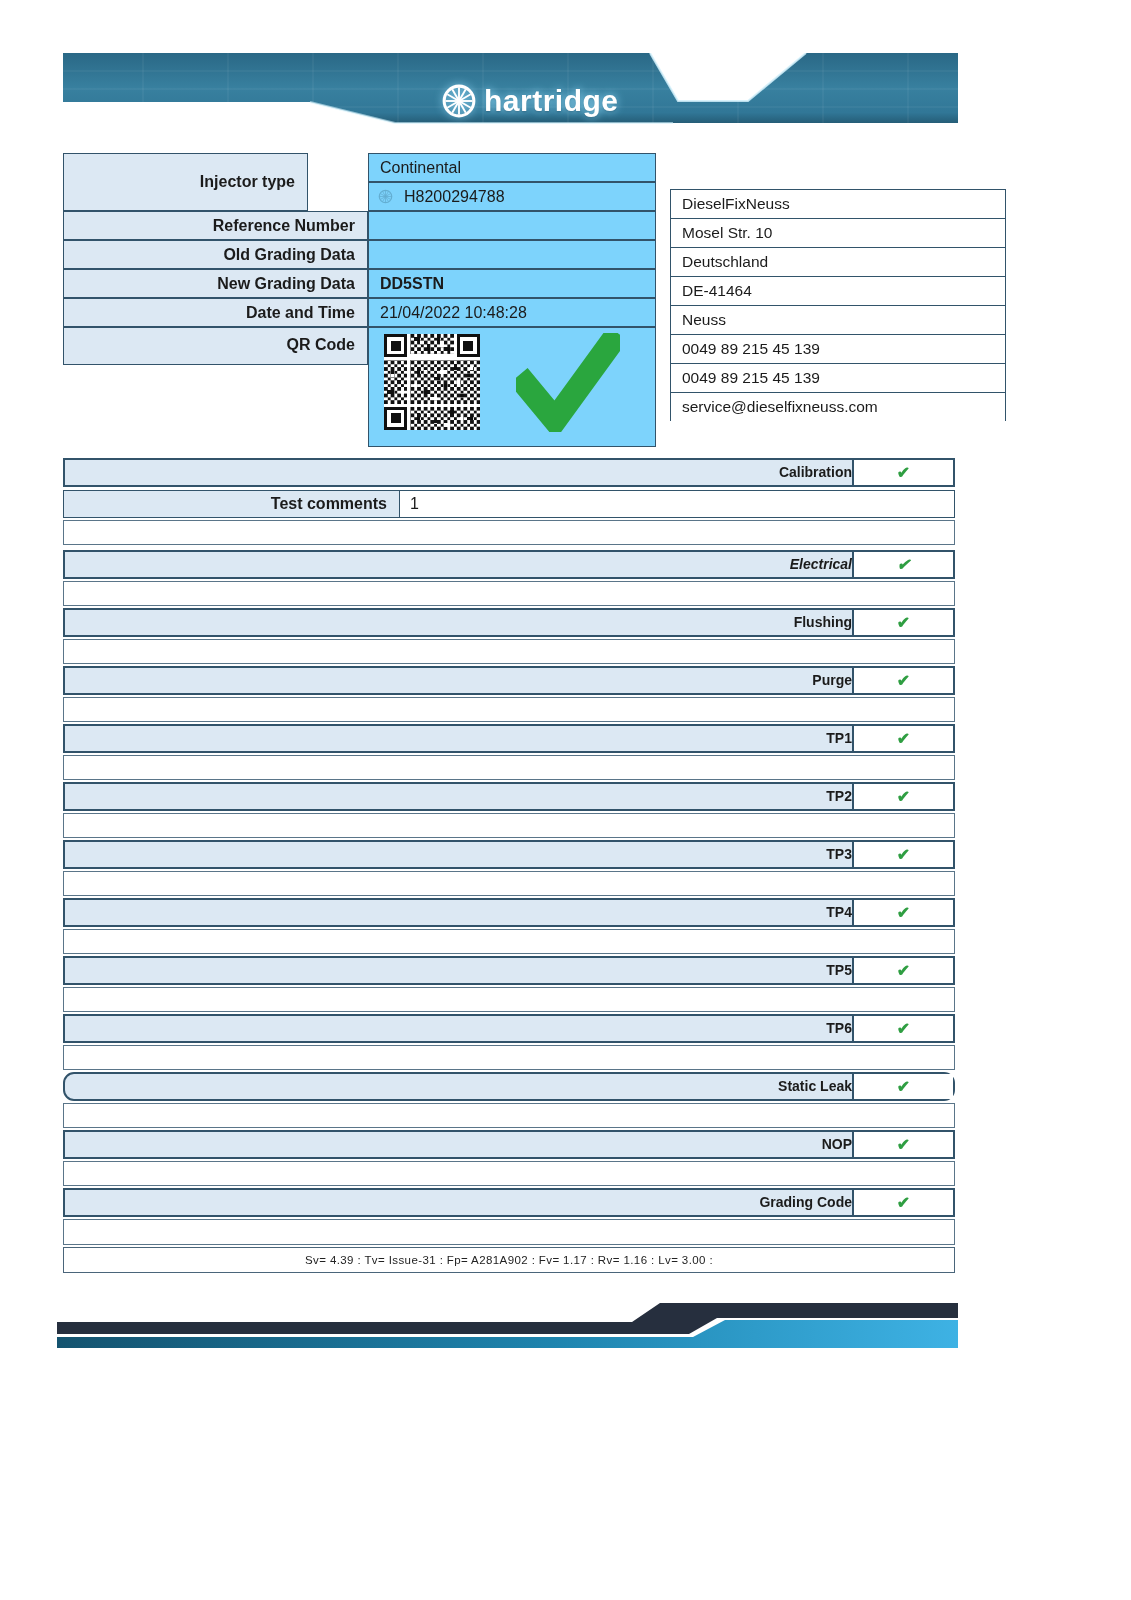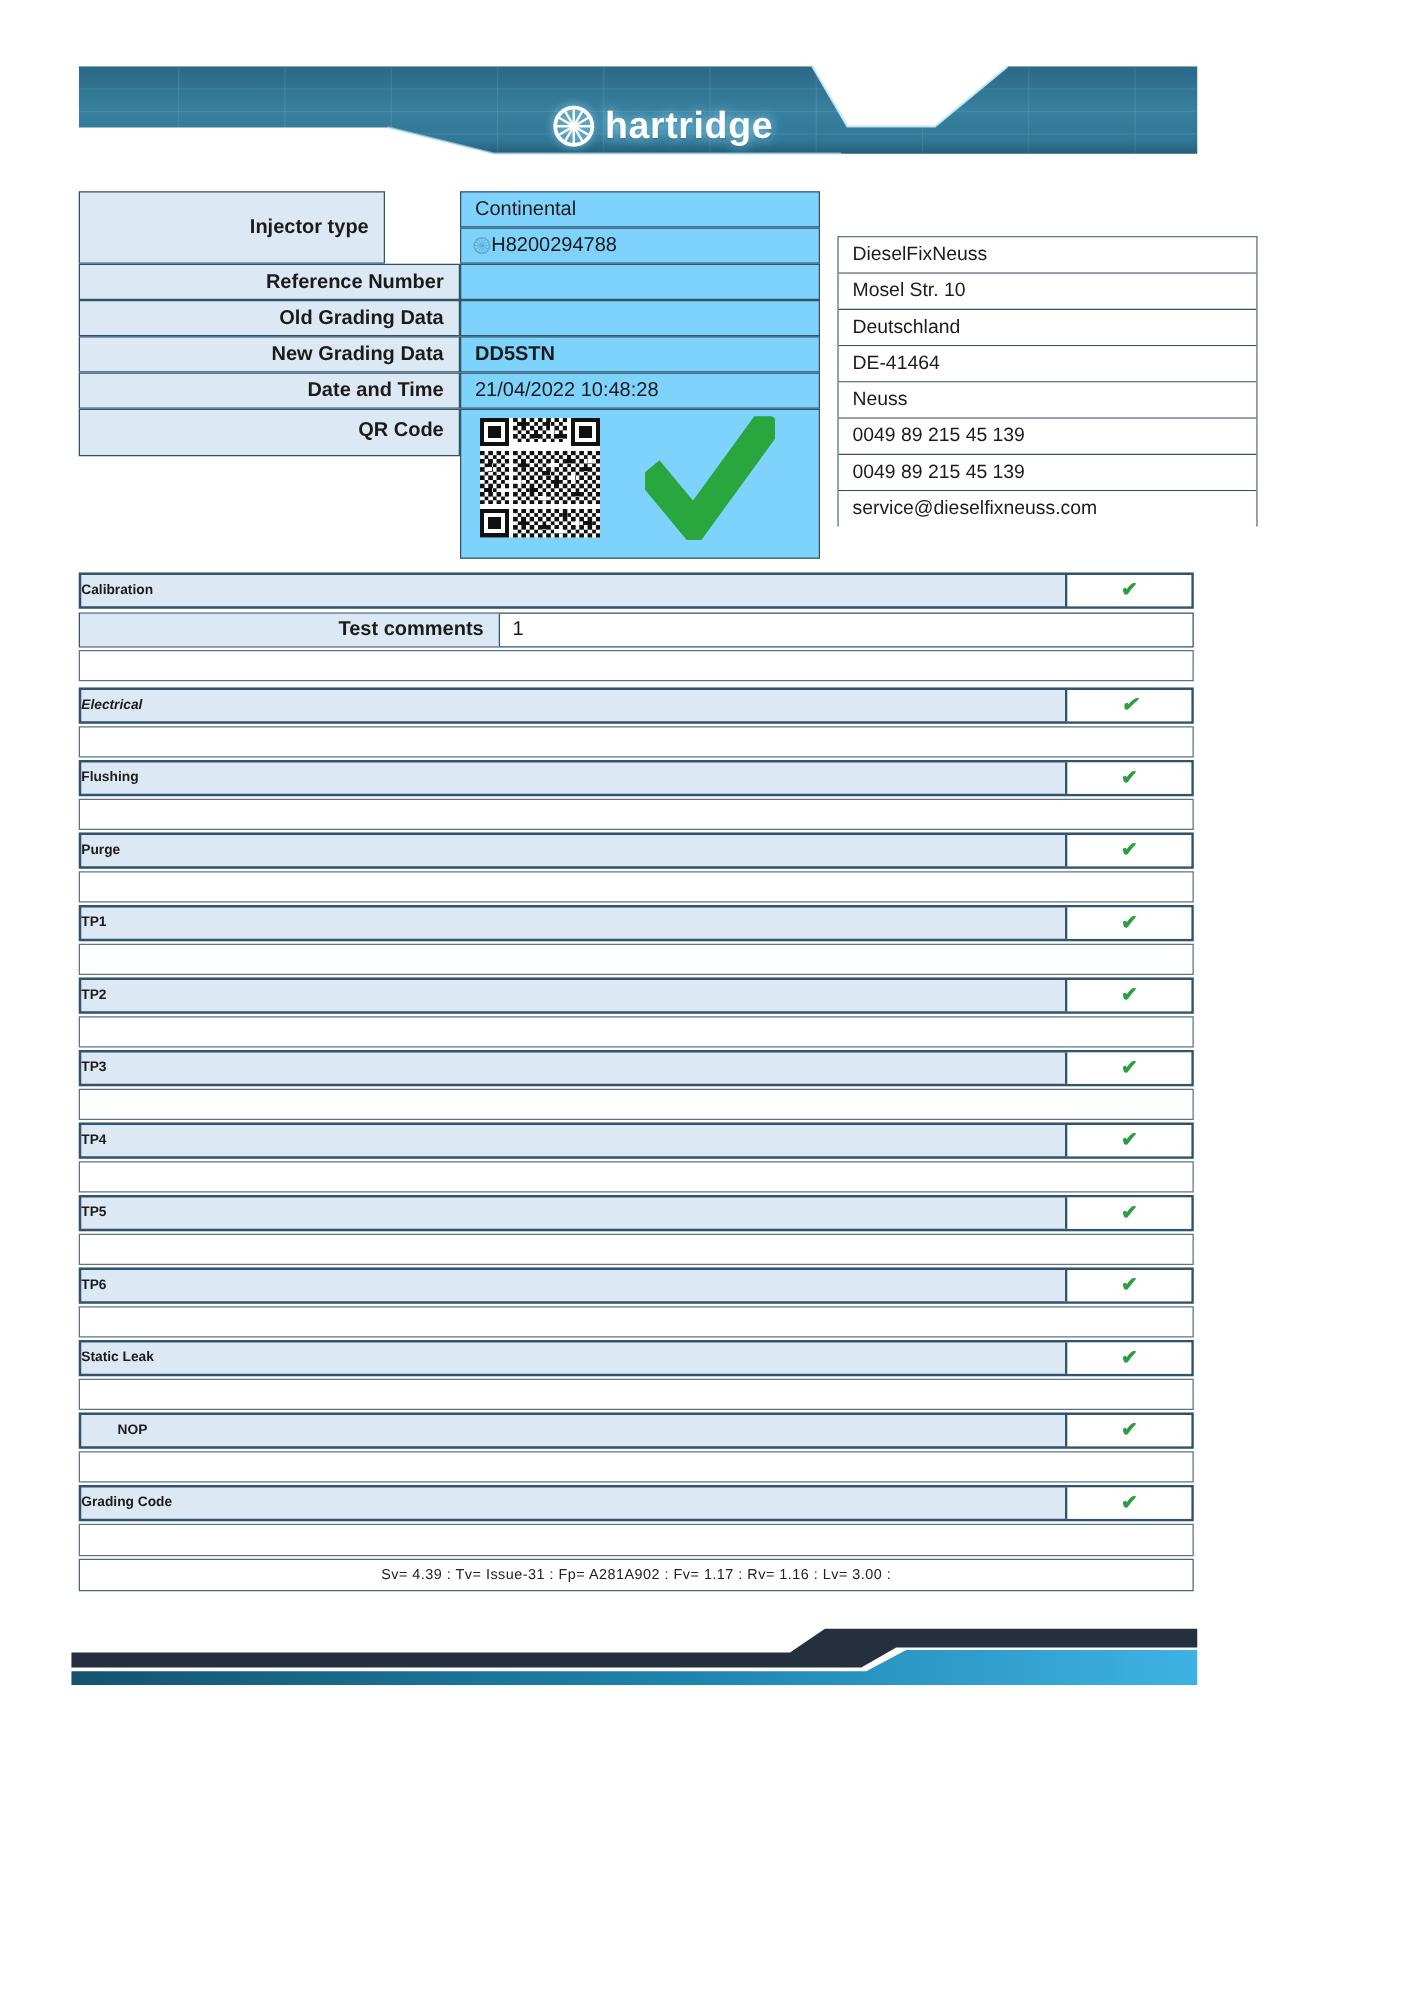--- a/index.html
+++ b/index.html
@@ -17,30 +17,30 @@
   
   .cell{position:absolute;box-sizing:border-box;border:1px solid #32536a;background:#7dd3fc;
         font-size:16px;line-height:27px;white-space:nowrap;overflow:hidden;}
   .lab{background:#dce8f3;font-weight:bold;text-align:right;padding-right:12px;}
   .val{padding-left:11px;}
   .itbl{position:absolute;left:63px;top:153px;width:593px;height:294px;}
   .atbl{position:absolute;left:670px;top:153px;width:336px;height:232px;border:1px solid #32536a;box-sizing:border-box;margin-top:36px;}
   .arow{box-sizing:border-box;height:29px;border-bottom:1px solid #32536a;font-size:15.5px;
         line-height:27px;padding-left:11px;background:#fff;white-space:nowrap;}
   .arow:last-child{border-bottom:none;}
-  .h8row{display:flex;align-items:center;padding-left:9px;}
+  .h8row{display:flex;align-items:center;gap:11px;padding-left:9px;}
   .h8row .wheel{width:15px;height:15px;color:#63aed2;flex:0 0 auto;}
 
   .qrbox{position:absolute;left:15px;top:6px;width:96px;height:96px;}
   .bigcheck{position:absolute;left:147px;top:5px;width:104px;height:99px;}
 
   
   .sec{position:absolute;left:63px;width:892px;height:29px;box-sizing:border-box;
        border:2px solid #32536a;display:flex;background:#dce8f3;}
-  .sec .t{flex:1;text-align:left;font-weight:bold;font-size:11px;line-height:25px;
+  .sec .t{flex:1;text-align:right;font-weight:bold;font-size:14px;line-height:25px;
           border-right:2px solid #32536a;}
   .sec .c{width:99px;background:#fff;display:flex;align-items:center;justify-content:center;}
   .ck{color:#2f9e42;font-size:16px;font-weight:bold;line-height:1;}
   .gap{position:absolute;left:63px;width:892px;height:25px;box-sizing:border-box;
        border:1px solid #5a7589;background:#fff;}
   .tcrow{position:absolute;left:63px;top:490px;width:892px;height:28px;box-sizing:border-box;
          border:1px solid #32536a;display:flex;background:#fff;}
   .tcrow .l{width:336px;box-sizing:border-box;background:#dce8f3;font-weight:bold;font-size:16px;
             text-align:right;line-height:26px;padding-right:12px;border-right:1px solid #32536a;}
   .tcrow .v{flex:1;font-size:16px;line-height:26px;padding-left:10px;}
@@ -285,21 +285,21 @@
   <div class="gap" style="top:987px;"></div>
 
   <div class="sec" style="top:1014px;">
     <div class="t">TP6</div>
     <div class="c">
         <span class="ck">✔</span>
       </div>
   </div>
   <div class="gap" style="top:1045px;"></div>
 
-  <div class="sec" style="top:1072px;">
+  <div class="sec" style="top:1072px;border-radius:11px;">
     <div class="t">Static Leak</div>
     <div class="c">
         <span class="ck">✔</span>
       </div>
   </div>
   <div class="gap" style="top:1103px;"></div>
 
   <div class="sec" style="top:1130px;padding-left:29px;">
     <div class="t">NOP</div>
     <div class="c">

